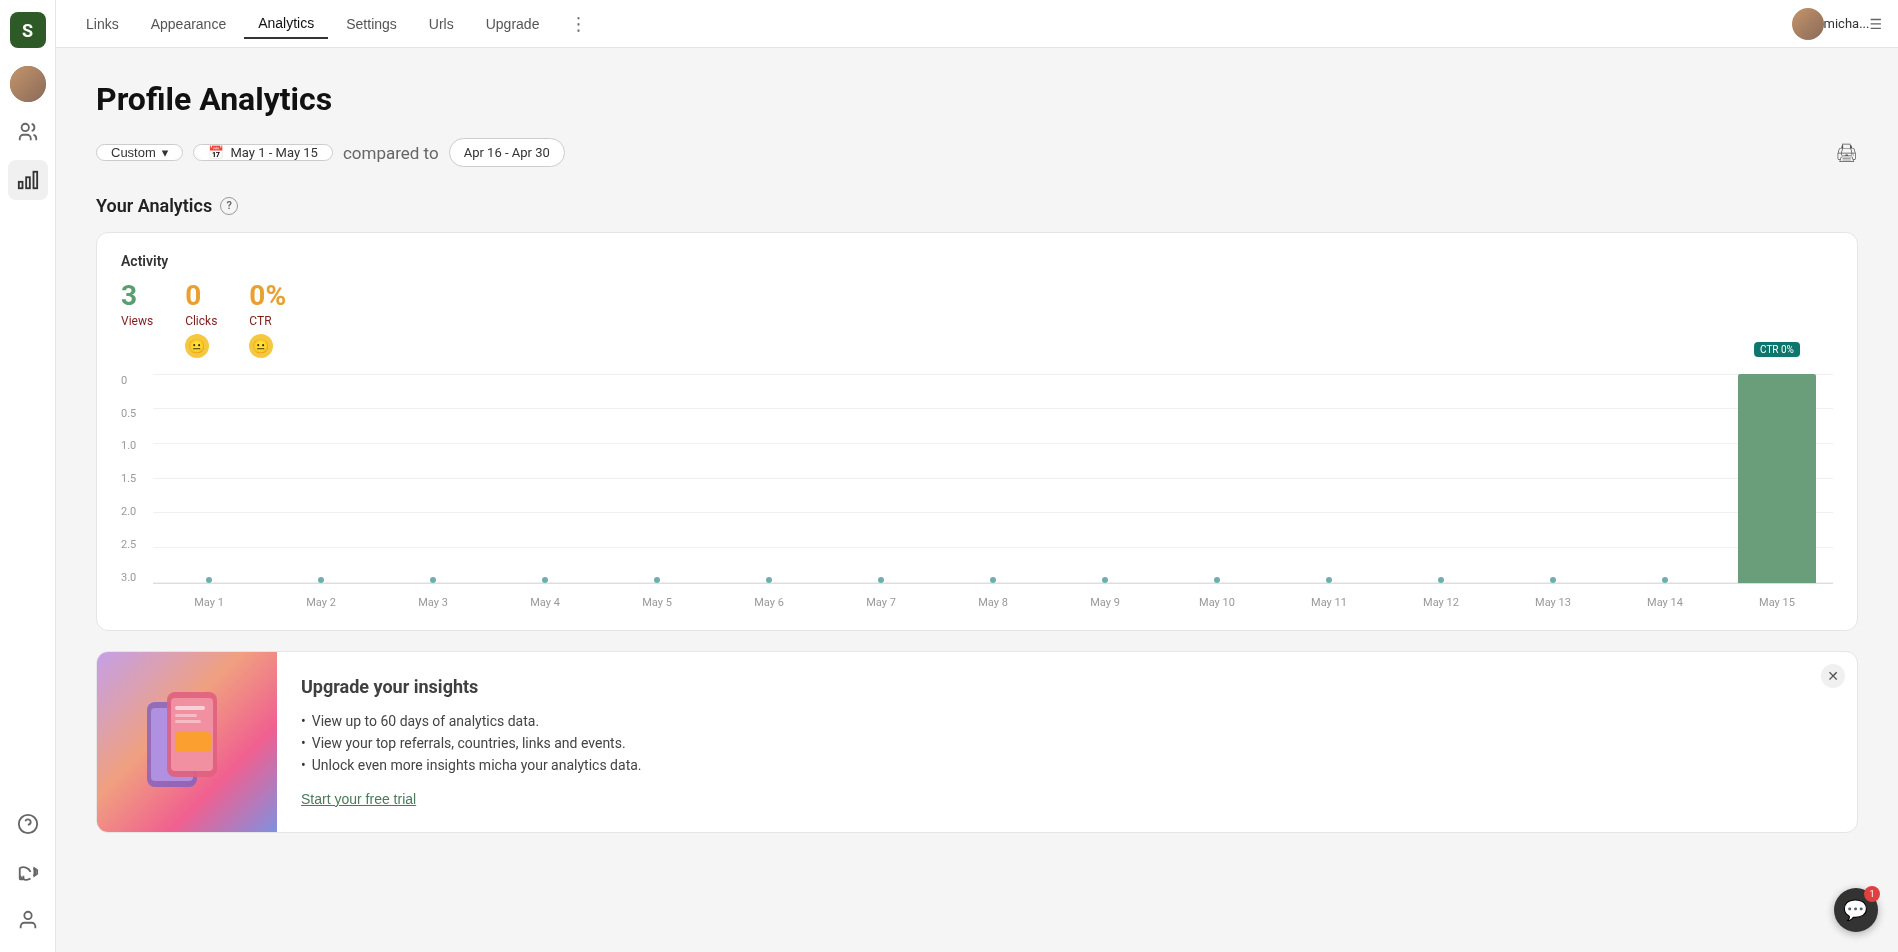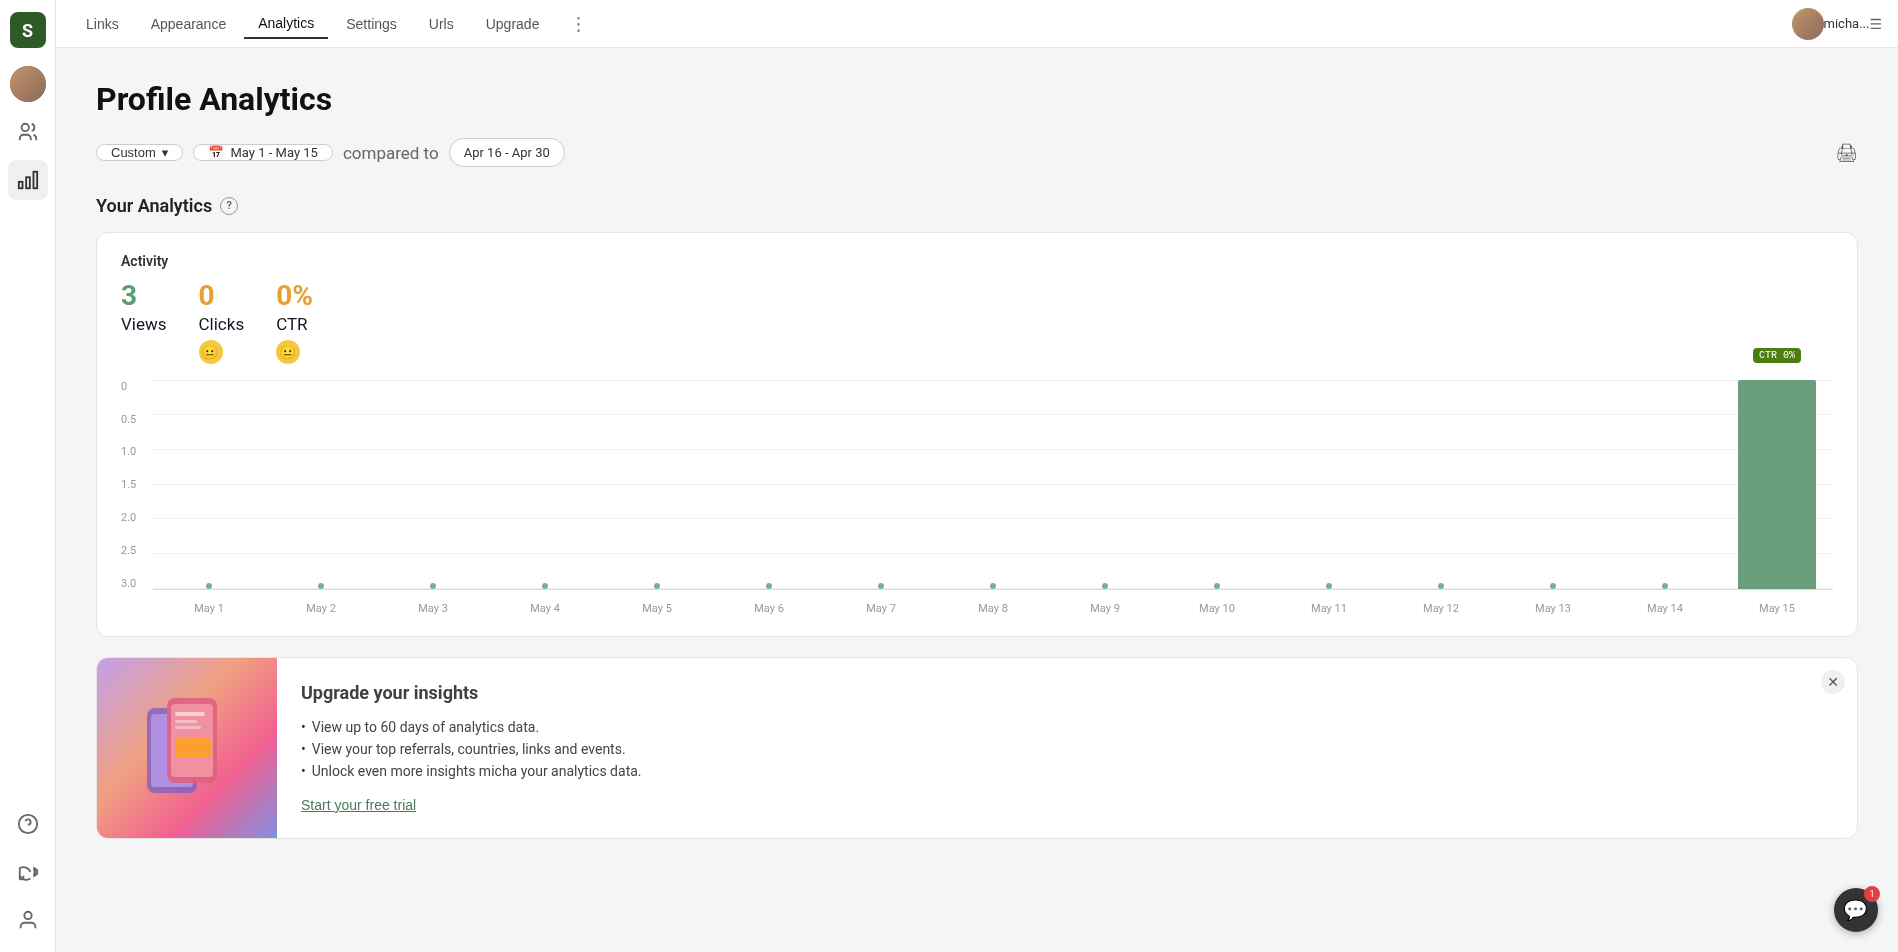--- a/index.html
+++ b/index.html
@@ -218,22 +218,22 @@
       align-items: flex-start;
     }
     .stat-value {
       font-size: 28px;
       font-weight: 700;
       line-height: 1.1;
     }
     .stat-value.green { color: #5a9e6f; }
     .stat-value.orange { color: #e8a030; }
     .stat-label {
-      font-size: 17px;
-      color: #0f172a;
+      font-size: 12px;
+      color: #7f1d1d;
       margin-top: 2px;
     }
     .stat-badge {
       margin-top: 6px;
       width: 24px;
       height: 24px;
       border-radius: 50%;
       display: flex;
       align-items: center;
       justify-content: center;
@@ -309,27 +309,26 @@
       position: absolute;
       bottom: 0;
       left: 50%;
       transform: translateX(-50%);
     }
     .chart-tooltip {
       position: absolute;
       top: -32px;
       left: 50%;
       transform: translateX(-50%);
-      background: #4d7c0f;
+      background: #0f766e;
       color: #fff;
       font-size: 10px;
       padding: 2px 6px;
       border-radius: 4px;
       white-space: nowrap;
-      font-family: Liberation Mono, monospace;
     }
     .chart-x-labels {
       position: absolute;
       left: 32px;
       right: 0;
       bottom: 0;
       height: 28px;
       display: flex;
       align-items: center;
       padding-top: 6px;

